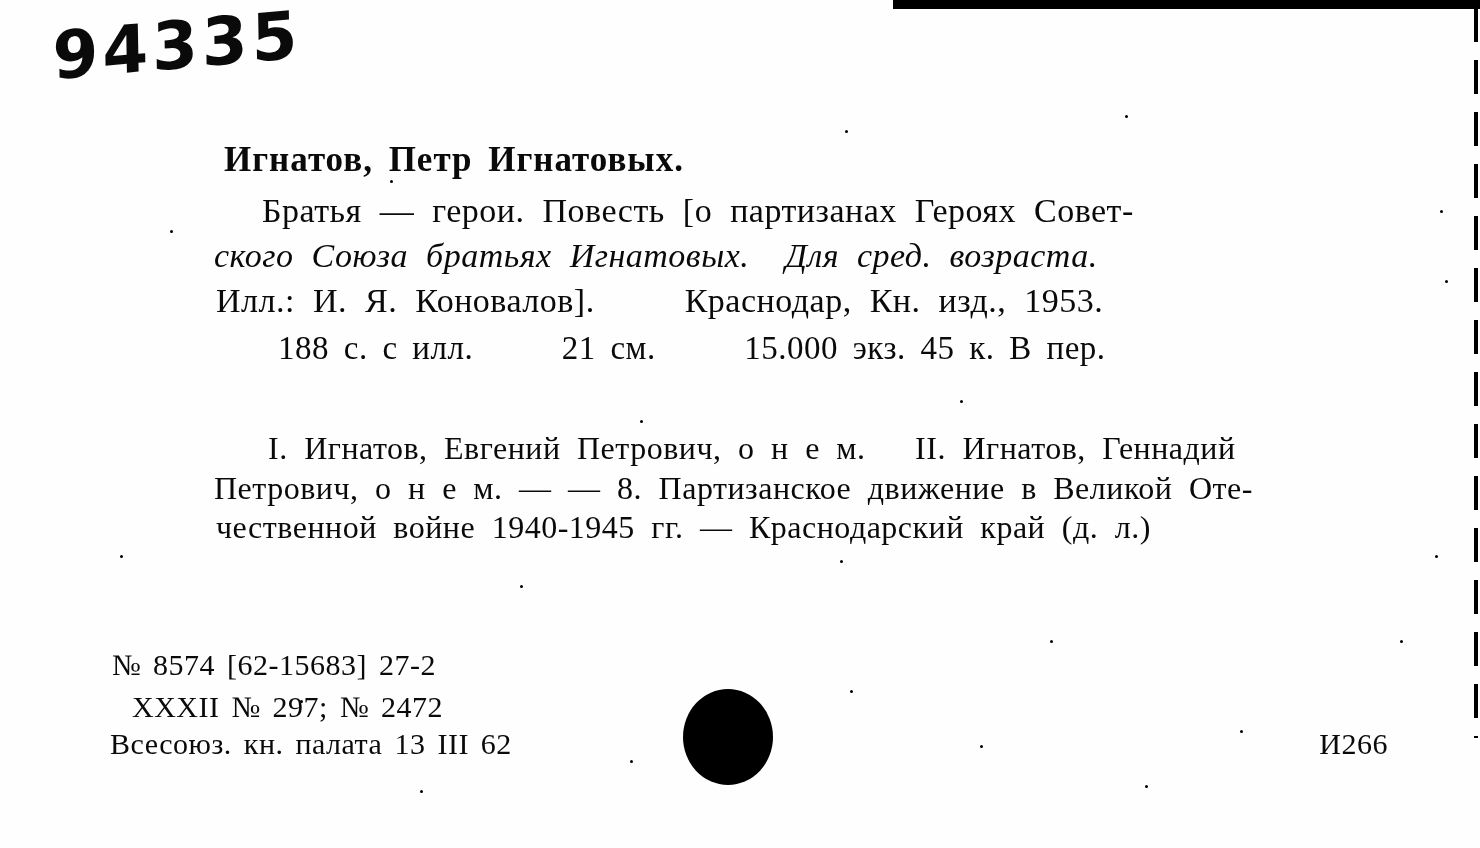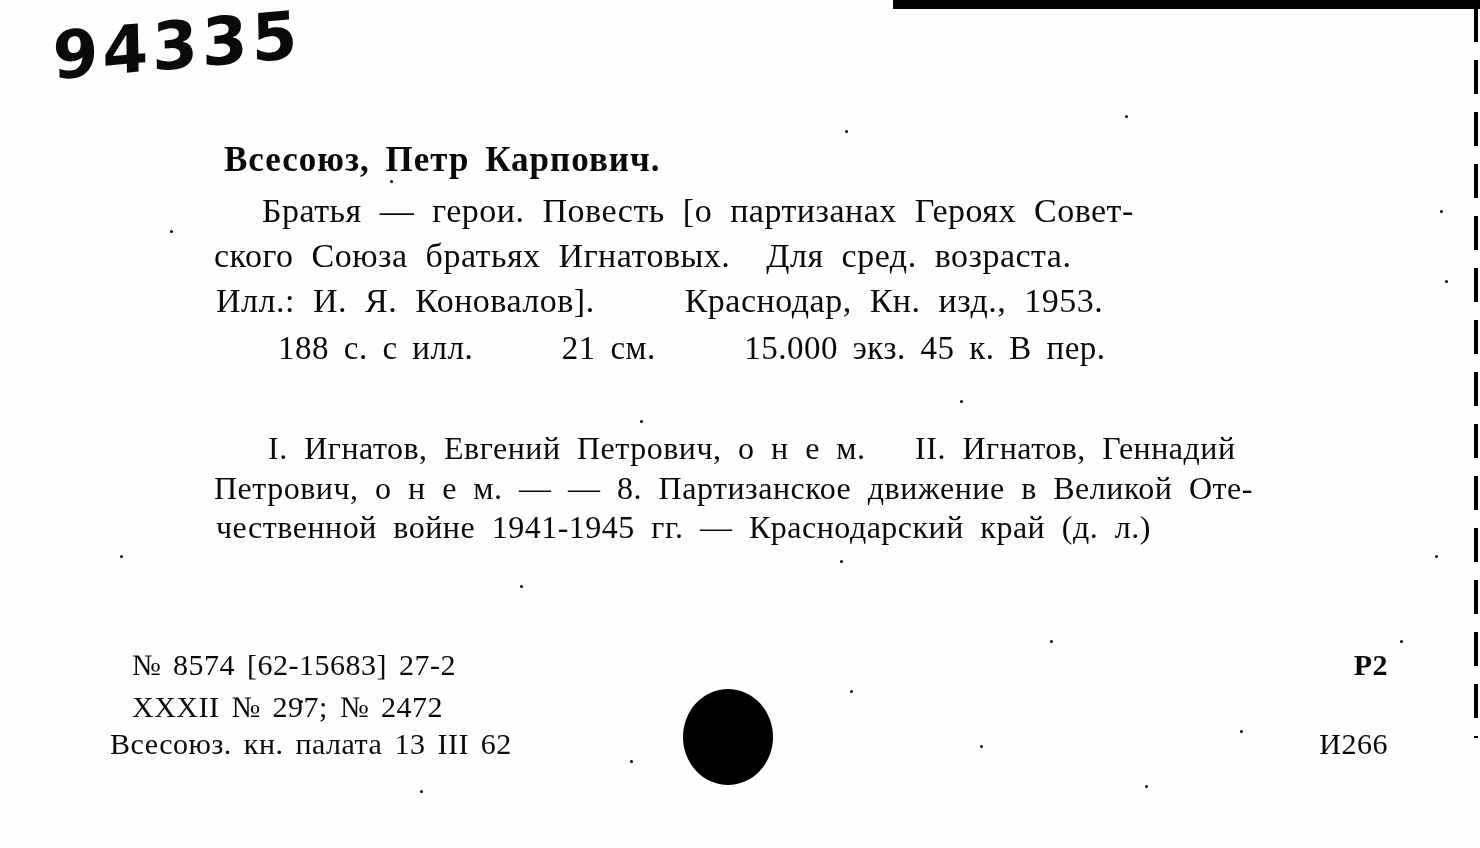--- a/index.html
+++ b/index.html
@@ -34,38 +34,38 @@
   
   .heading {
     left: 224px; top: 140px;
     font-size: 35px;
     font-weight: bold;
     letter-spacing: 1px;
     word-spacing: 6px;
   }
   .desc { font-size: 34px; word-spacing: 9px; letter-spacing: 0.5px; }
   .desc-1 { left: 262px; top: 192px; }
-  .desc-2 { left: 214px; top: 237px; }
+  .desc-2 { left: 214px; top: 237px; font-style: italic; }
   .desc-3 { left: 216px; top: 282px; }
   .collation {
     left: 278px; top: 330px;
     font-size: 33px;
     word-spacing: 6px;
     letter-spacing: 0.5px;
   }
 
   
   .tracing { font-size: 32px; word-spacing: 8px; letter-spacing: 0.5px; }
   .tracing-1 { left: 268px; top: 430px; }
   .tracing-2 { left: 214px; top: 470px; }
   .tracing-3 { left: 216px; top: 509px; }
 
   
   .footer-left { font-size: 30px; letter-spacing: 0.5px; word-spacing: 4px; }
-  .fl-1 { left: 112px; top: 648px; margin-left: 20px; }
+  .fl-1 { left: 112px; top: 648px; }
   .fl-2 { left: 112px; top: 690px; margin-left: 20px; }
   .fl-3 { left: 110px; top: 727px; }
 
   .footer-right { font-size: 30px; text-align: right; letter-spacing: 0.5px; }
   .fr-1 { left: 1188px; top: 648px; width: 200px; font-weight: bold; }
   .fr-2 { left: 1188px; top: 690px; width: 200px; }
   .fr-3 { left: 1188px; top: 727px; width: 200px; }
 
   
   .hole {
@@ -126,34 +126,33 @@
 <body>
 
 <div class="card">
 
   <div class="top-edge-bar"></div>
   <div class="right-edge-line"></div>
   <div class="speck"></div>
 
   <div class="abs accession">94335</div>
 
-  <div class="abs heading">Всесоюз, Петр Карпович.</div>
+  <div class="abs heading">Игнатов, Петр Игнатовых.</div>
 
   <div class="abs desc desc-1">Братья — герои. Повесть [о партизанах Героях Совет-</div>
   <div class="abs desc desc-2">ского Союза братьях Игнатовых.  Для сред. возраста.</div>
   <div class="abs desc desc-3">Илл.: И. Я. Коновалов].     Краснодар, Кн. изд., 1953.</div>
 
   <div class="abs collation">188 с. с илл.      21 см.      15.000 экз. 45 к. В пер.</div>
 
   <div class="abs tracing tracing-1">I. Игнатов, Евгений Петрович, о н е м.   II. Игнатов, Геннадий</div>
   <div class="abs tracing tracing-2">Петрович, о н е м. — — 8. Партизанское движение в Великой Оте-</div>
-  <div class="abs tracing tracing-3">чественной войне 1941-1945 гг. — Краснодарский край (д. л.)</div>
+  <div class="abs tracing tracing-3">чественной войне 1940-1945 гг. — Краснодарский край (д. л.)</div>
 
   <div class="abs footer-left fl-1">№ 8574 [62-15683] 27-2</div>
   <div class="abs footer-left fl-2">XXXII № 297; № 2472</div>
   <div class="abs footer-left fl-3">Всесоюз. кн. палата 13 III 62</div>
 
-  <div class="abs footer-right fr-1">Р2</div>
   <div class="abs footer-right fr-3">И266</div>
 
   <div class="hole"></div>
 
 </div>
 
 </body></html>

